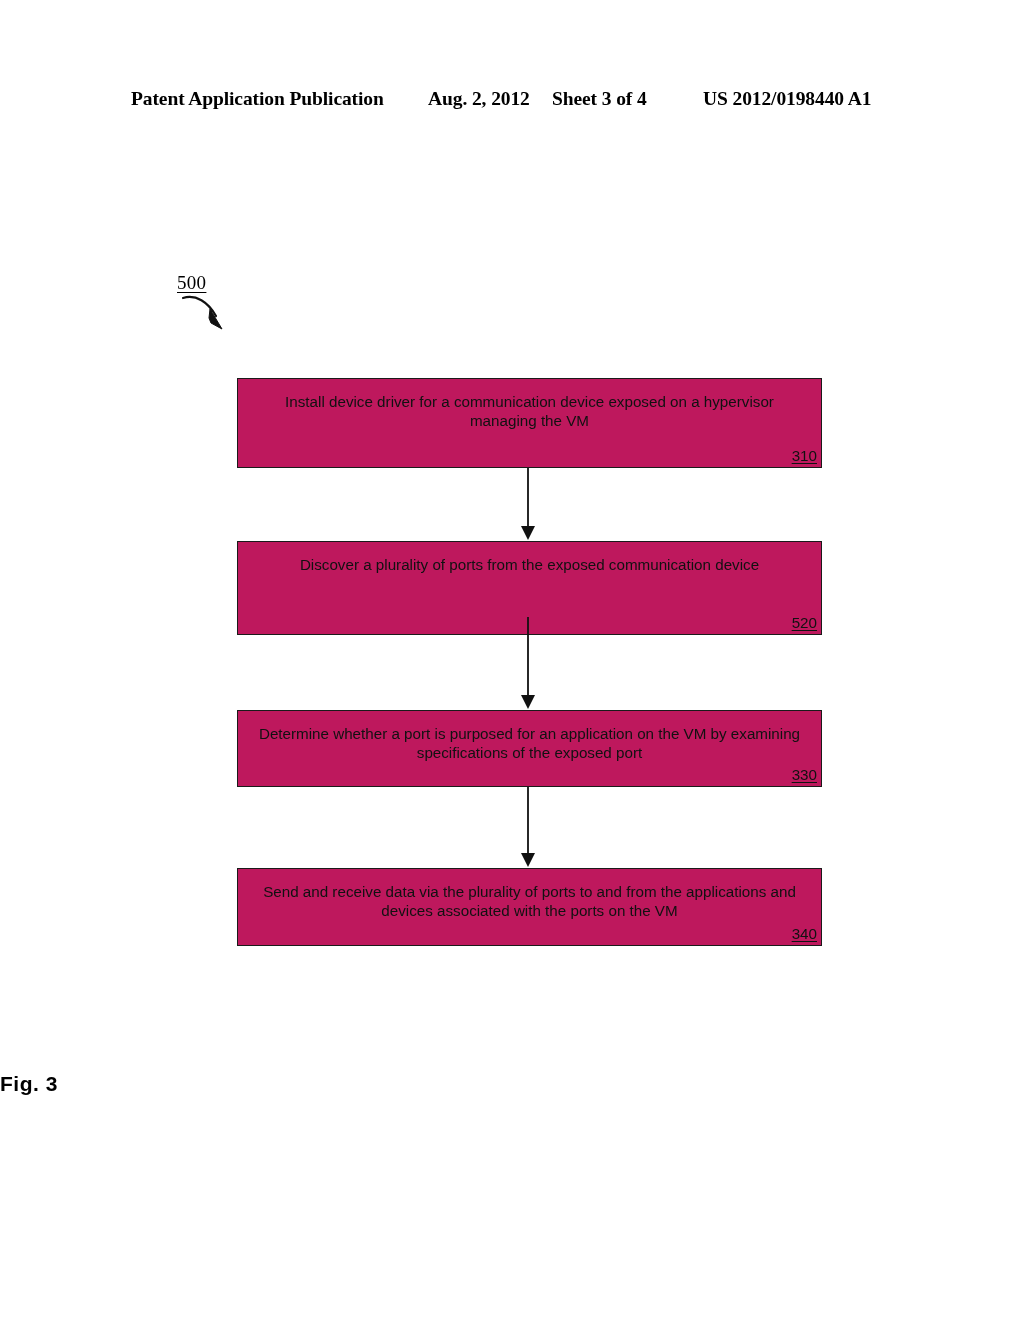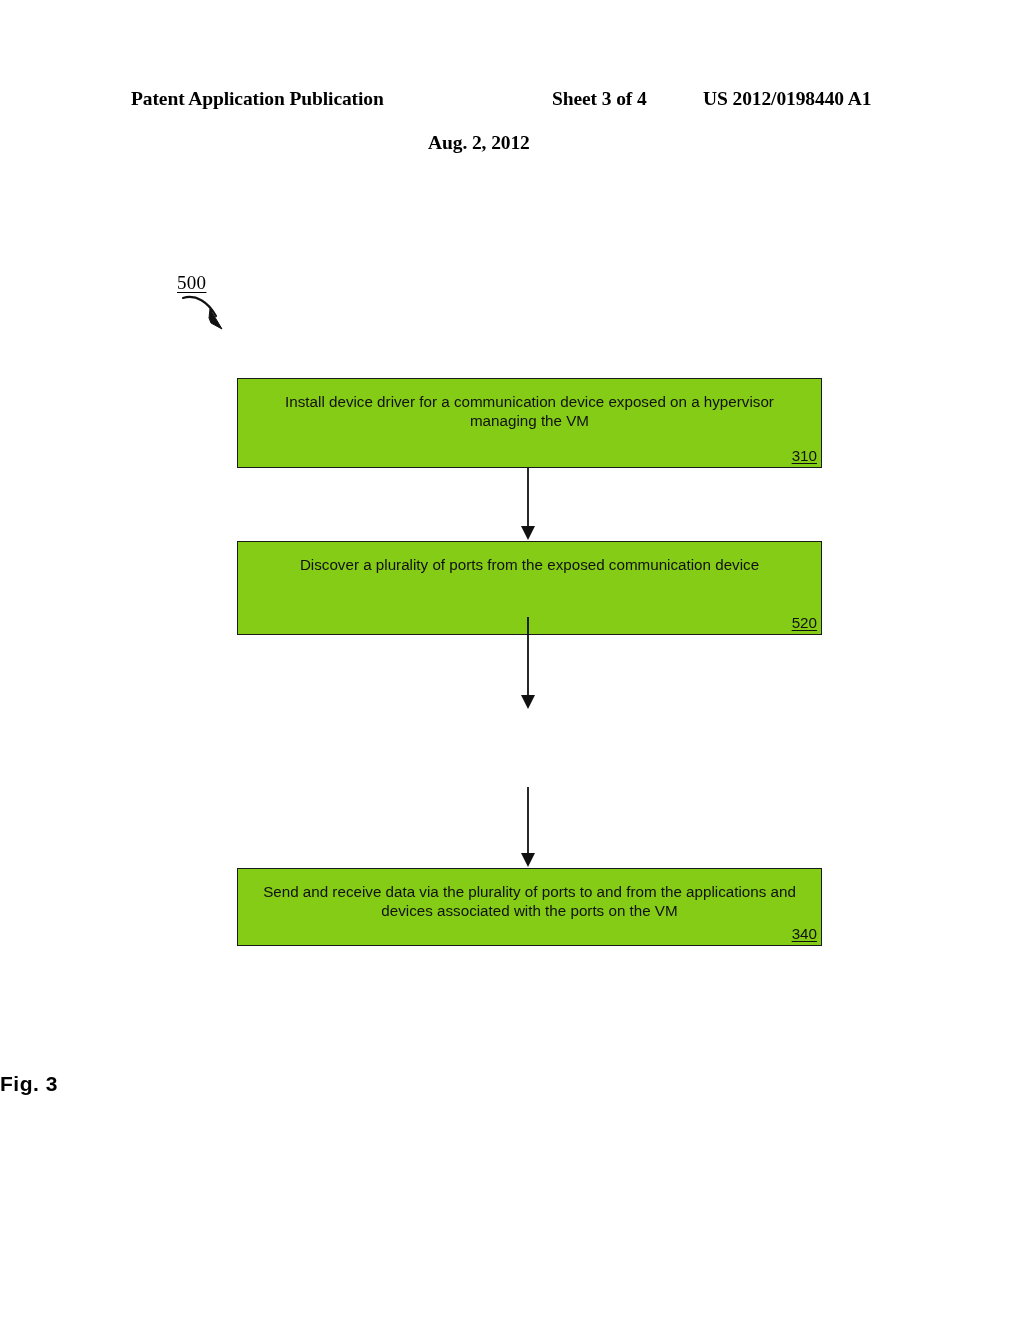--- a/index.html
+++ b/index.html
@@ -23,21 +23,21 @@
     left: 0;
     width: 880px;
     height: 26px;
     font-family: "Liberation Serif", serif;
     font-weight: bold;
     font-size: 19.5px;
     letter-spacing: -0.1px;
     white-space: nowrap;
   }
   .hdr-pub   { position: absolute; left: 131px; top: 0; }
-  .hdr-date  { position: absolute; left: 428px; top: 0; margin-top: 44px; }
+  .hdr-date  { position: absolute; left: 428px; top: 0; }
   .hdr-sheet { position: absolute; left: 552px; top: 0; }
   .hdr-num   { position: absolute; left: 703px; top: 0; }
 
   
   .fig-ref {
     position: absolute;
     left: 177px;
     top: 272px;
     font-family: "Liberation Serif", serif;
     font-size: 19px;
@@ -61,21 +61,21 @@
     top: 0;
     width: 1024px;
     height: 1320px;
   }
   .step-box {
     position: absolute;
     left: 237px;
     width: 585px;
     box-sizing: border-box;
     border: 1.6px solid #1a1a1a;
-    background: #84cc16;
+    background: #be185d;
   }
   .step-text {
     font-size: 15.2px;
     line-height: 19px;
     text-align: center;
     padding: 13px 16px 0 16px;
     color: #111111;
   }
   .step-num {
     position: absolute;
@@ -146,20 +146,24 @@
   <div class="step-box" id="box-320">
     <div class="step-text">Discover a plurality of ports from the exposed communication device</div>
     <div class="step-num">520</div>
   </div>
 
   <svg class="connector" id="conn-2" viewBox="0 0 50 93" preserveAspectRatio="none">
     <line x1="25" y1="0" x2="25" y2="80" stroke="#111111" stroke-width="1.8"></line>
     <path d="M 18 78 L 32 78 L 25 92 Z" fill="#111111"></path>
   </svg>
 
+  <div class="step-box" id="box-330">
+    <div class="step-text">Determine whether a port is purposed for an application on the VM by examining specifications of the exposed port</div>
+    <div class="step-num">330</div>
+  </div>
 
   <svg class="connector" id="conn-3" viewBox="0 0 50 81" preserveAspectRatio="none">
     <line x1="25" y1="0" x2="25" y2="68" stroke="#111111" stroke-width="1.8"></line>
     <path d="M 18 66 L 32 66 L 25 80 Z" fill="#111111"></path>
   </svg>
 
   <div class="step-box" id="box-340">
     <div class="step-text">Send and receive data via the plurality of ports to and from the applications and devices associated with the ports on the VM</div>
     <div class="step-num">340</div>
   </div>

